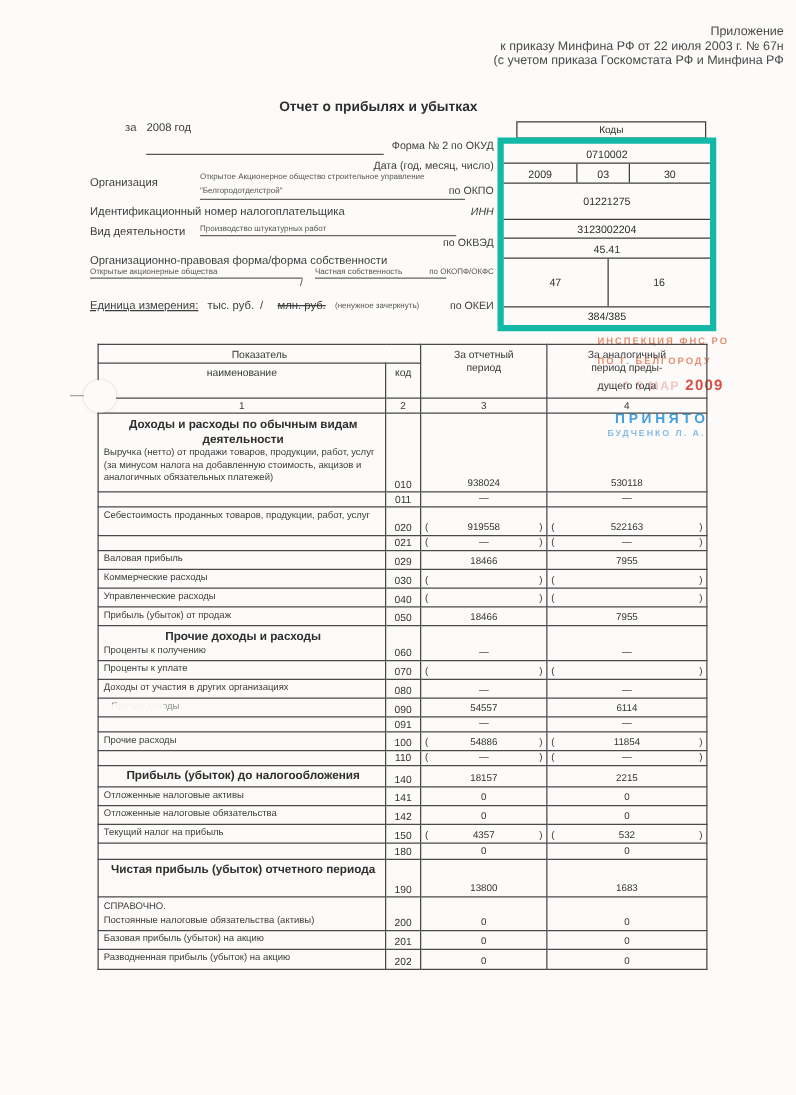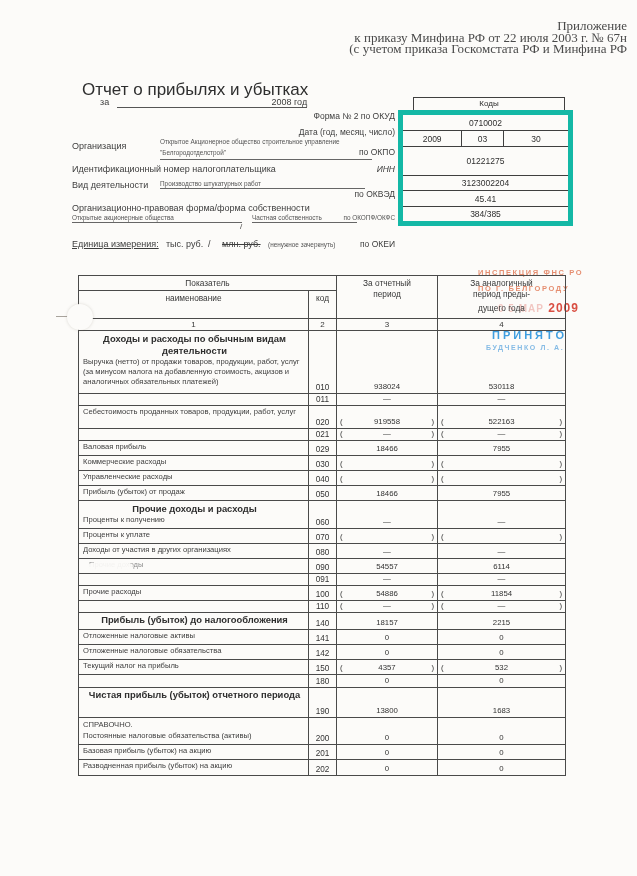--- a/index.html
+++ b/index.html
@@ -1,25 +1,25 @@
 <!DOCTYPE html>
 <html><head>
 <meta charset="utf-8">
 <style>
   html,body{margin:0;padding:0;}
   body{width:637px;height:876px;background:#fcfbf9;font-family:"Liberation Sans",sans-serif;color:#3d3d3d;}
   .page{position:relative;width:637px;height:876px;overflow:hidden;}
 
   
-  .appendix{position:absolute;top:20px;right:10px;text-align:right;font-size:13px;line-height:11.5px;color:#4a4a4a;font-family:Liberation Serif, serif;}
-
-  
-  .title{position:absolute;left:82px;top:80px;width:300px;text-align:left;font-size:17px;font-weight:normal;color:#2e2e2e;}
+  .appendix{position:absolute;top:20px;right:10px;text-align:right;font-size:10px;line-height:11.5px;color:#4a4a4a;}
+
+  
+  .title{position:absolute;left:82px;top:80px;width:300px;text-align:right;font-size:11px;font-weight:bold;color:#2e2e2e;}
   .subtitle{position:absolute;left:100px;top:97px;font-size:9px;}
-  .subtitle .u{display:inline-block;width:190px;text-align:right;border-bottom:1px solid #555;padding-bottom:0;margin-left:8px;}
+  .subtitle .u{display:inline-block;width:190px;text-align:left;border-bottom:1px solid #555;padding-bottom:16px;margin-left:8px;}
 
   
   .fl{position:absolute;font-size:9px;color:#3d3d3d;white-space:nowrap;}
   .fr{position:absolute;font-size:8.5px;color:#3d3d3d;text-align:right;white-space:nowrap;}
   .tiny{font-size:6.4px;color:#555;}
   .uval{border-bottom:1px solid #666;padding-bottom:1px;}
   .strike{text-decoration:line-through;}
 
   
   .codes{position:absolute;left:398px;top:97px;width:167px;font-size:8.5px;color:#2f2f2f;}
@@ -112,20 +112,24 @@
     <div class="kmain">
       <div class="krow" style="height:15px;">0710002</div>
       <div class="krow" style="height:15px;padding:0;">
         <span class="kcell" style="width:59px;">2009</span>
         <span class="kcell" style="width:41px;">03</span>
         <span class="kcell" style="width:65px;">30</span>
       </div>
       <div class="krow" style="height:28px;">01221275</div>
       <div class="krow" style="height:14px;">3123002204</div>
       <div class="krow" style="height:15px;">45.41</div>
+      <div class="krow" style="height:38px;padding:0;">
+        <span class="kcell" style="width:83px;">47</span>
+        <span class="kcell" style="width:82px;">16</span>
+      </div>
       <div class="krow" style="height:14px;">384/385</div>
     </div>
   </div>
 
   <div class="stamp st-insp1">ИНСПЕКЦИЯ ФНС РО</div>
   <div class="stamp st-insp2">ПО Г.  БЕЛГОРОДУ</div>
   <div class="stamp st-date">
     <span class="faint">0 5 МАР</span>
     <span>2009</span>
   </div>

